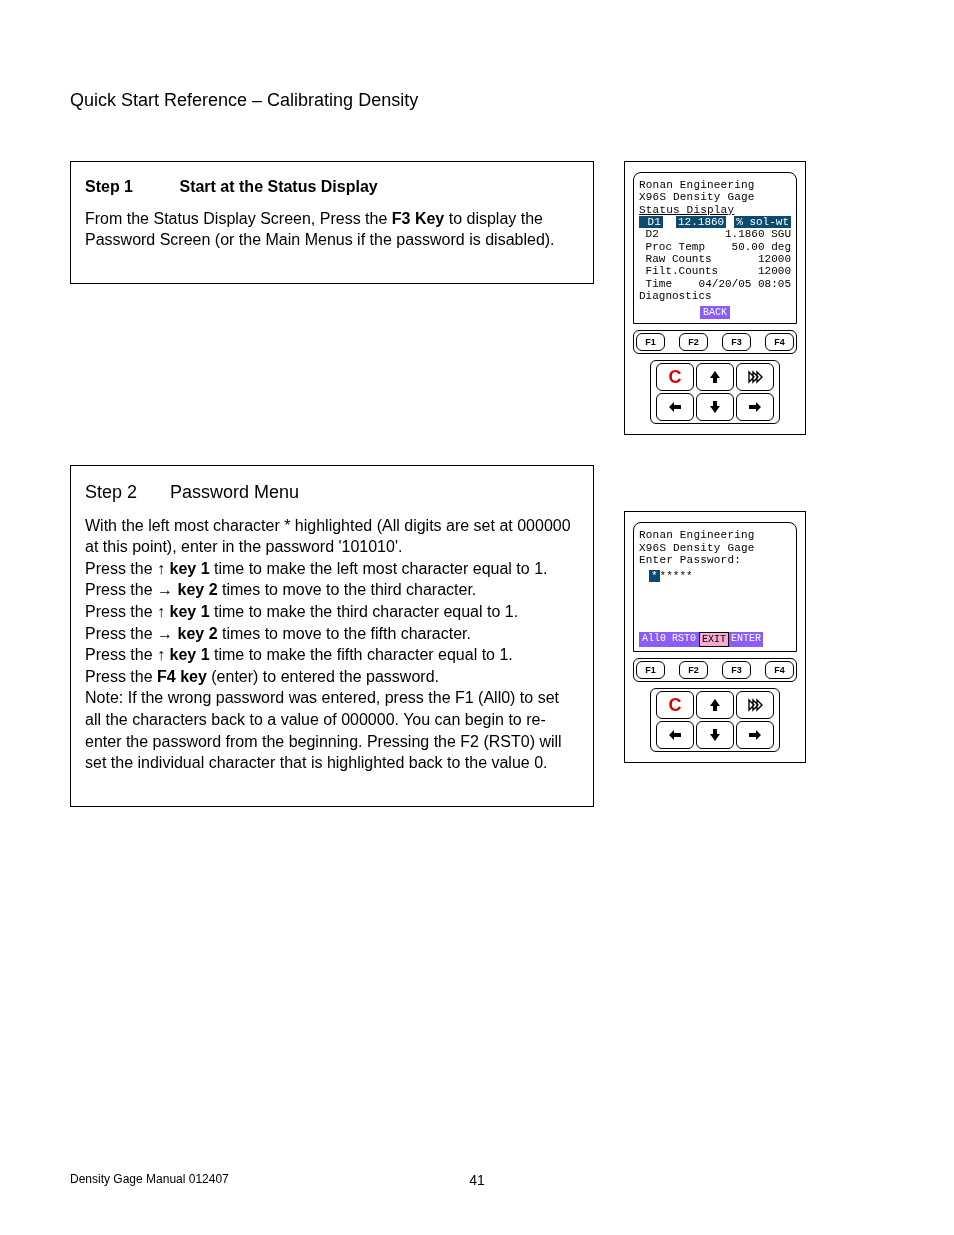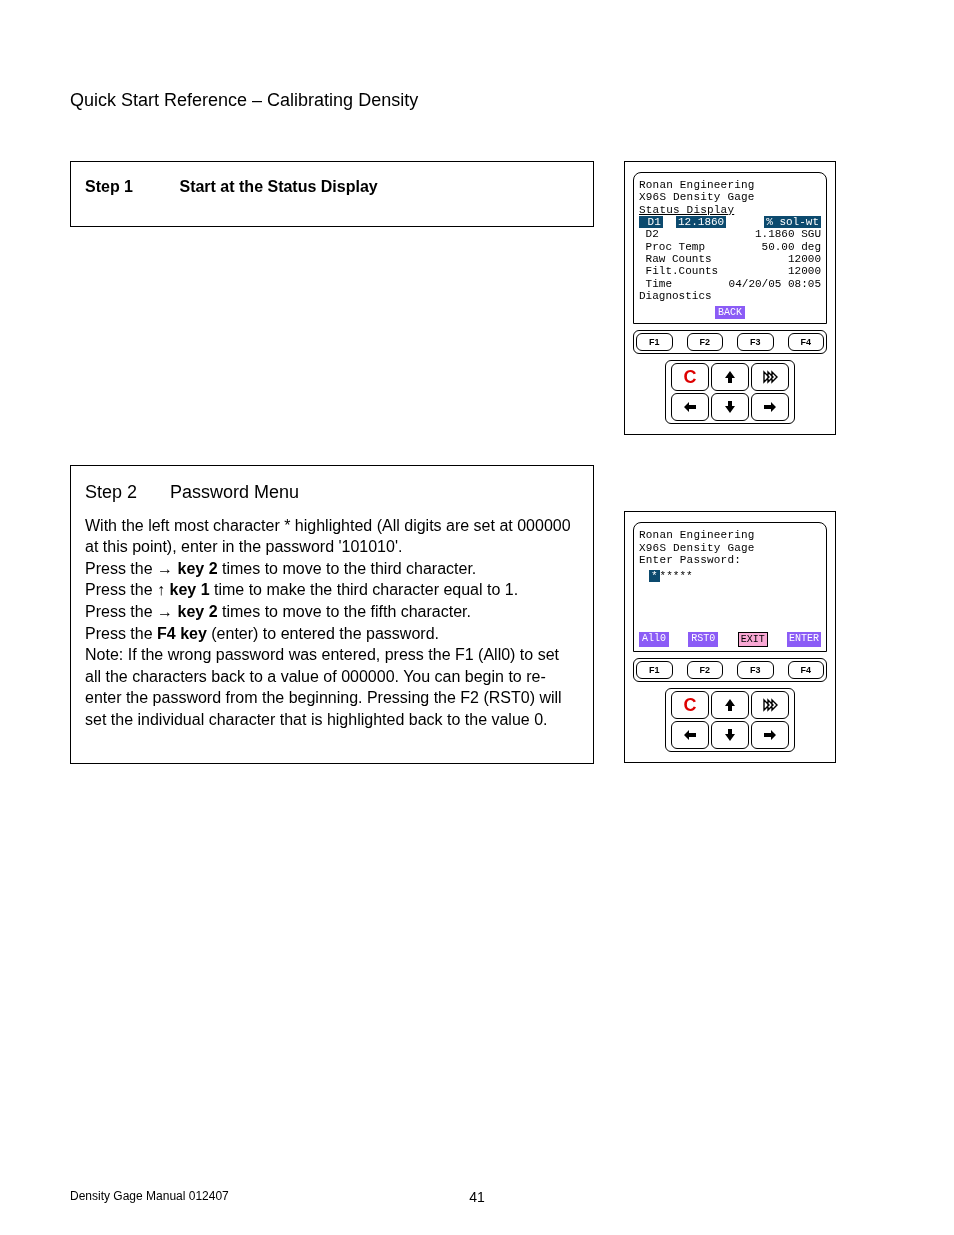--- a/index.html
+++ b/index.html
@@ -47,41 +47,41 @@
   .step2{margin-top:30px;}
   .step2 .step-header{font-weight:normal;font-size:18px;}
   .step2 .step-header span.step{display:inline-block;min-width:80px;}
   .para{margin:0 0 14px 0;}
   .bold{font-weight:bold;}
   .arrow{font-family:"Arial Unicode MS",Arial,sans-serif;}
   
   .device{
     border:1.5px solid var(--border);
     padding:10px 8px 10px 8px;
-    width:212px;
+    width:182px;
     display:flex;
     flex-direction:column;
     align-items:center;
     gap:6px;
   }
   .device.shift{margin-top:46px;}
   .screen{
     width:100%;
     border:1.5px solid var(--border);
     border-top-left-radius:8px;
     border-top-right-radius:8px;
     padding:6px 5px 4px 5px;
     font-family:"Courier New",monospace;
     font-size:11px;
     line-height:1.12;
   }
   .screen .title-line{letter-spacing:.2px;}
   .screen .hl{background:#0c4a6e;color:#fff;padding:0 2px;}
   .screen .row{display:flex;justify-content:space-between;white-space:pre;}
-  .screen .soft-row{display:flex;justify-content:space-between;margin-top:19px;}
+  .screen .soft-row{display:flex;margin-top:19px;}
   .screen .soft{background:#8b5cf6;color:#fff;padding:1px 2px;font-size:10px;text-align:center;min-width:30px;}
   .screen .soft.inv{background:#f9a8d4;color:#000;border:1px solid #000;}
   .screen .back-wrap{display:flex;justify-content:center;margin-top:4px;}
   .pw-screen{min-height:130px;display:flex;flex-direction:column;justify-content:space-between;}
   .f-row{
     display:flex;
     width:100%;
     justify-content:space-between;
     border:1.5px solid var(--border);
     border-radius:6px;
@@ -113,40 +113,43 @@
     width:38px;height:28px;
     border:1.5px solid var(--border);
     border-radius:6px;
     display:flex;align-items:center;justify-content:center;
     font-size:16px;font-weight:bold;
   }
   .nav-btn.c{color:#d00;font-family:Arial;font-size:18px;}
   .nav-btn svg{width:16px;height:16px;}
   .footer{
     position:absolute;
-    bottom:32px;
+    bottom:49px;
     left:70px;
     right:70px;
     display:flex;
     justify-content:space-between;
     font-size:12px;
   }
   .footer .center{position:absolute;left:0;right:0;text-align:center;font-size:14px;}
 </style>
 </head>
 <body>
 
 <div class="page">
   <div class="page-title">Quick Start Reference – Calibrating Density</div>
 
   <div class="columns">
     <div class="step-box step1">
       <div class="step-header">
         <span class="step">Step 1</span>
         <span>Start at the Status Display</span>
+      </div>
+      <div class="para">
+        <span>From the Status Display Screen, Press the </span><span class="bold">F3 Key</span><span> to display the Password Screen (or the Main Menus if the password is disabled).</span>
       </div>
     </div>
 
     <div class="device">
       <div class="screen">
         <div class="title-line">Ronan Engineering</div>
         <div class="title-line">X96S Density Gage</div>
         <div class="title-line" style="text-decoration:underline">Status Display</div>
         <div class="row"><span><span class="hl"> D1</span>  <span class="hl">12.1860</span></span><span class="hl">% sol-wt</span></div>
         <div class="row"><span> D2</span><span><span>1.1860</span> <span>SGU</span></span></div>
@@ -201,23 +204,25 @@
   </div>
 
   <div class="columns step2">
     <div class="step-box">
       <div class="step-header">
         <span class="step">Step 2</span>
         <span>Password Menu</span>
       </div>
       <div>With the left most character * highlighted (All digits are set at 000000 at this point), enter in the password '101010'.</div>
       <div id="pw-lines">
+          <div><span>Press the </span><span class="arrow">↑</span>  <span class="bold">key 1</span><span> time to make the left most character equal to 1.</span></div>
           <div><span>Press the </span><span class="arrow">→</span> <span class="bold">key 2</span><span> times to move to the third character.</span></div>
           <div><span>Press the </span><span class="arrow">↑</span>  <span class="bold">key 1</span><span> time to make the third character equal to 1.</span></div>
           <div><span>Press the </span><span class="arrow">→</span> <span class="bold">key 2</span><span> times to move to the fifth character.</span></div>
+          <div><span>Press the </span><span class="arrow">↑</span>  <span class="bold">key 1</span><span> time to make the fifth character equal to 1.</span></div>
         </div>
       <div>
         <span>Press the </span><span class="bold">F4 key</span><span> (enter) to entered the password.</span>
       </div>
       <div class="para">Note:  If the wrong password was entered, press the F1 (All0) to set all the characters back to a value of 000000.  You can begin to re-enter the password from the beginning.  Pressing the F2 (RST0) will set the individual character that is highlighted back to the value 0.</div>
     </div>
 
     <div class="device shift">
       <div class="screen pw-screen">
         <div>

